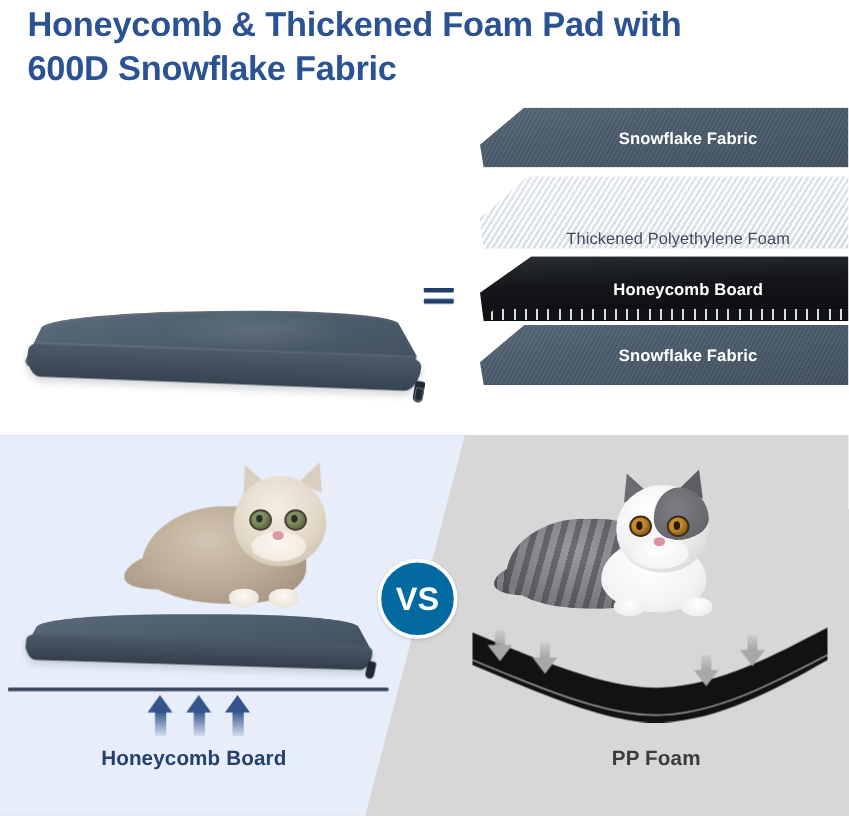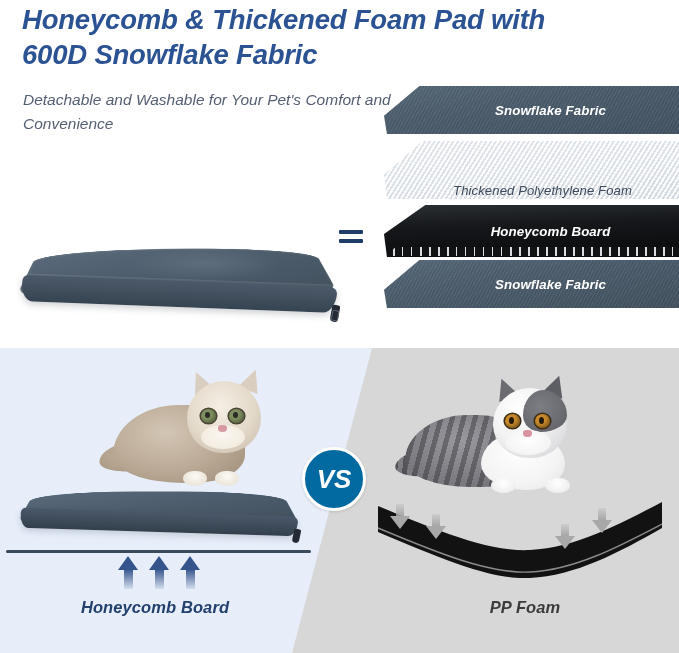--- a/index.html
+++ b/index.html
@@ -5,21 +5,21 @@
   html, body {
     margin: 0; padding: 0;
     background: #ffffff;
   }
   body {
     width: 679px; height: 653px;
     font-family: "Liberation Sans", sans-serif;
     overflow: hidden;
     position: relative;
   }
-  #root { position: relative; width: 679px; height: 653px; background:#fff; overflow:hidden;font-style:italic; }
+  #root { position: relative; width: 679px; height: 653px; background:#fff; overflow:hidden; }
 
   
   .top-section { position:absolute; left:0; top:0; width:679px; height:348px; background:#ffffff; overflow:hidden; }
 
   .headline {
     position:absolute; left:22px; top:2px; width:560px;
     font-size:27.5px; font-weight:bold; line-height:1.28;
     color:#2b5394; letter-spacing:-0.2px;
   }
   .subhead {
@@ -261,21 +261,20 @@
   }
 </style>
 </head>
 <body>
 
 <div id="root">
 
   <div class="top-section">
 
     <div class="headline">Honeycomb &amp; Thickened Foam Pad with 600D Snowflake Fabric</div>
-    <div class="subhead">Detachable and Washable for Your Pet's Comfort and Convenience</div>
 
     <div class="pad-wrap">
       <div class="pad-top"></div>
       <div class="pad-seam"></div>
       <div class="pad-side"></div>
       <div class="pad-zip"></div>
     </div>
 
     <div class="equals">
       <i></i>

